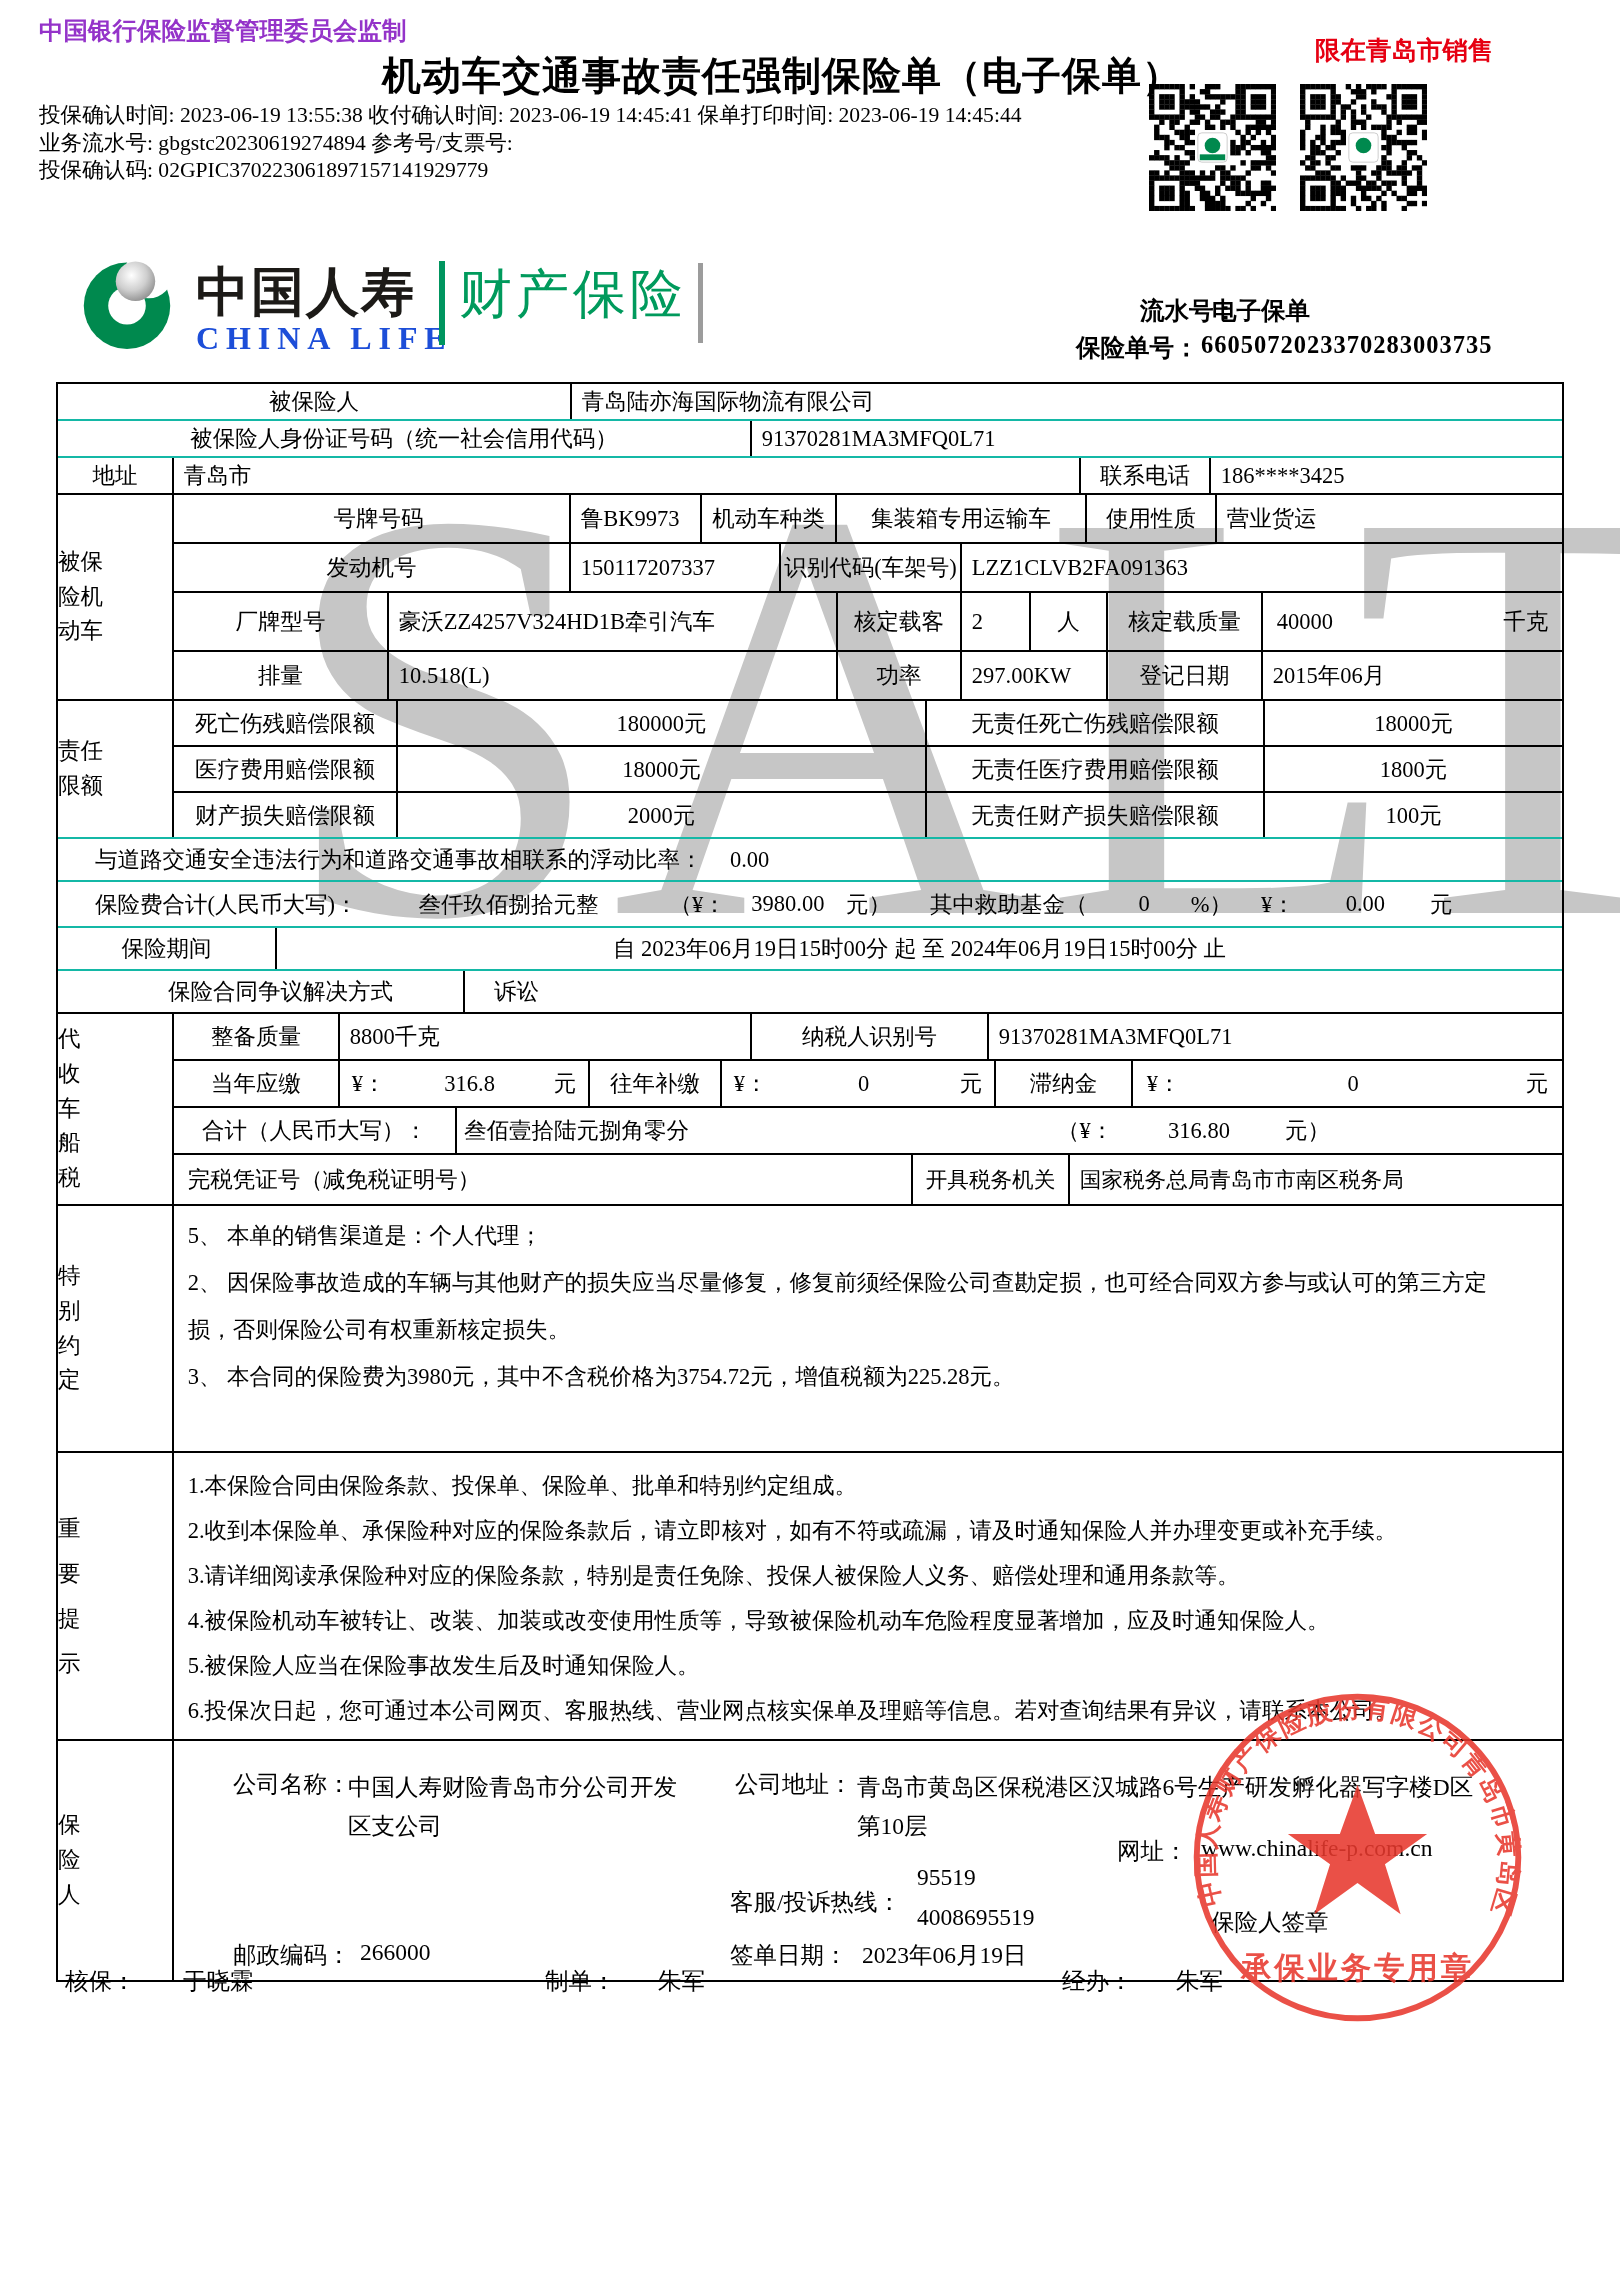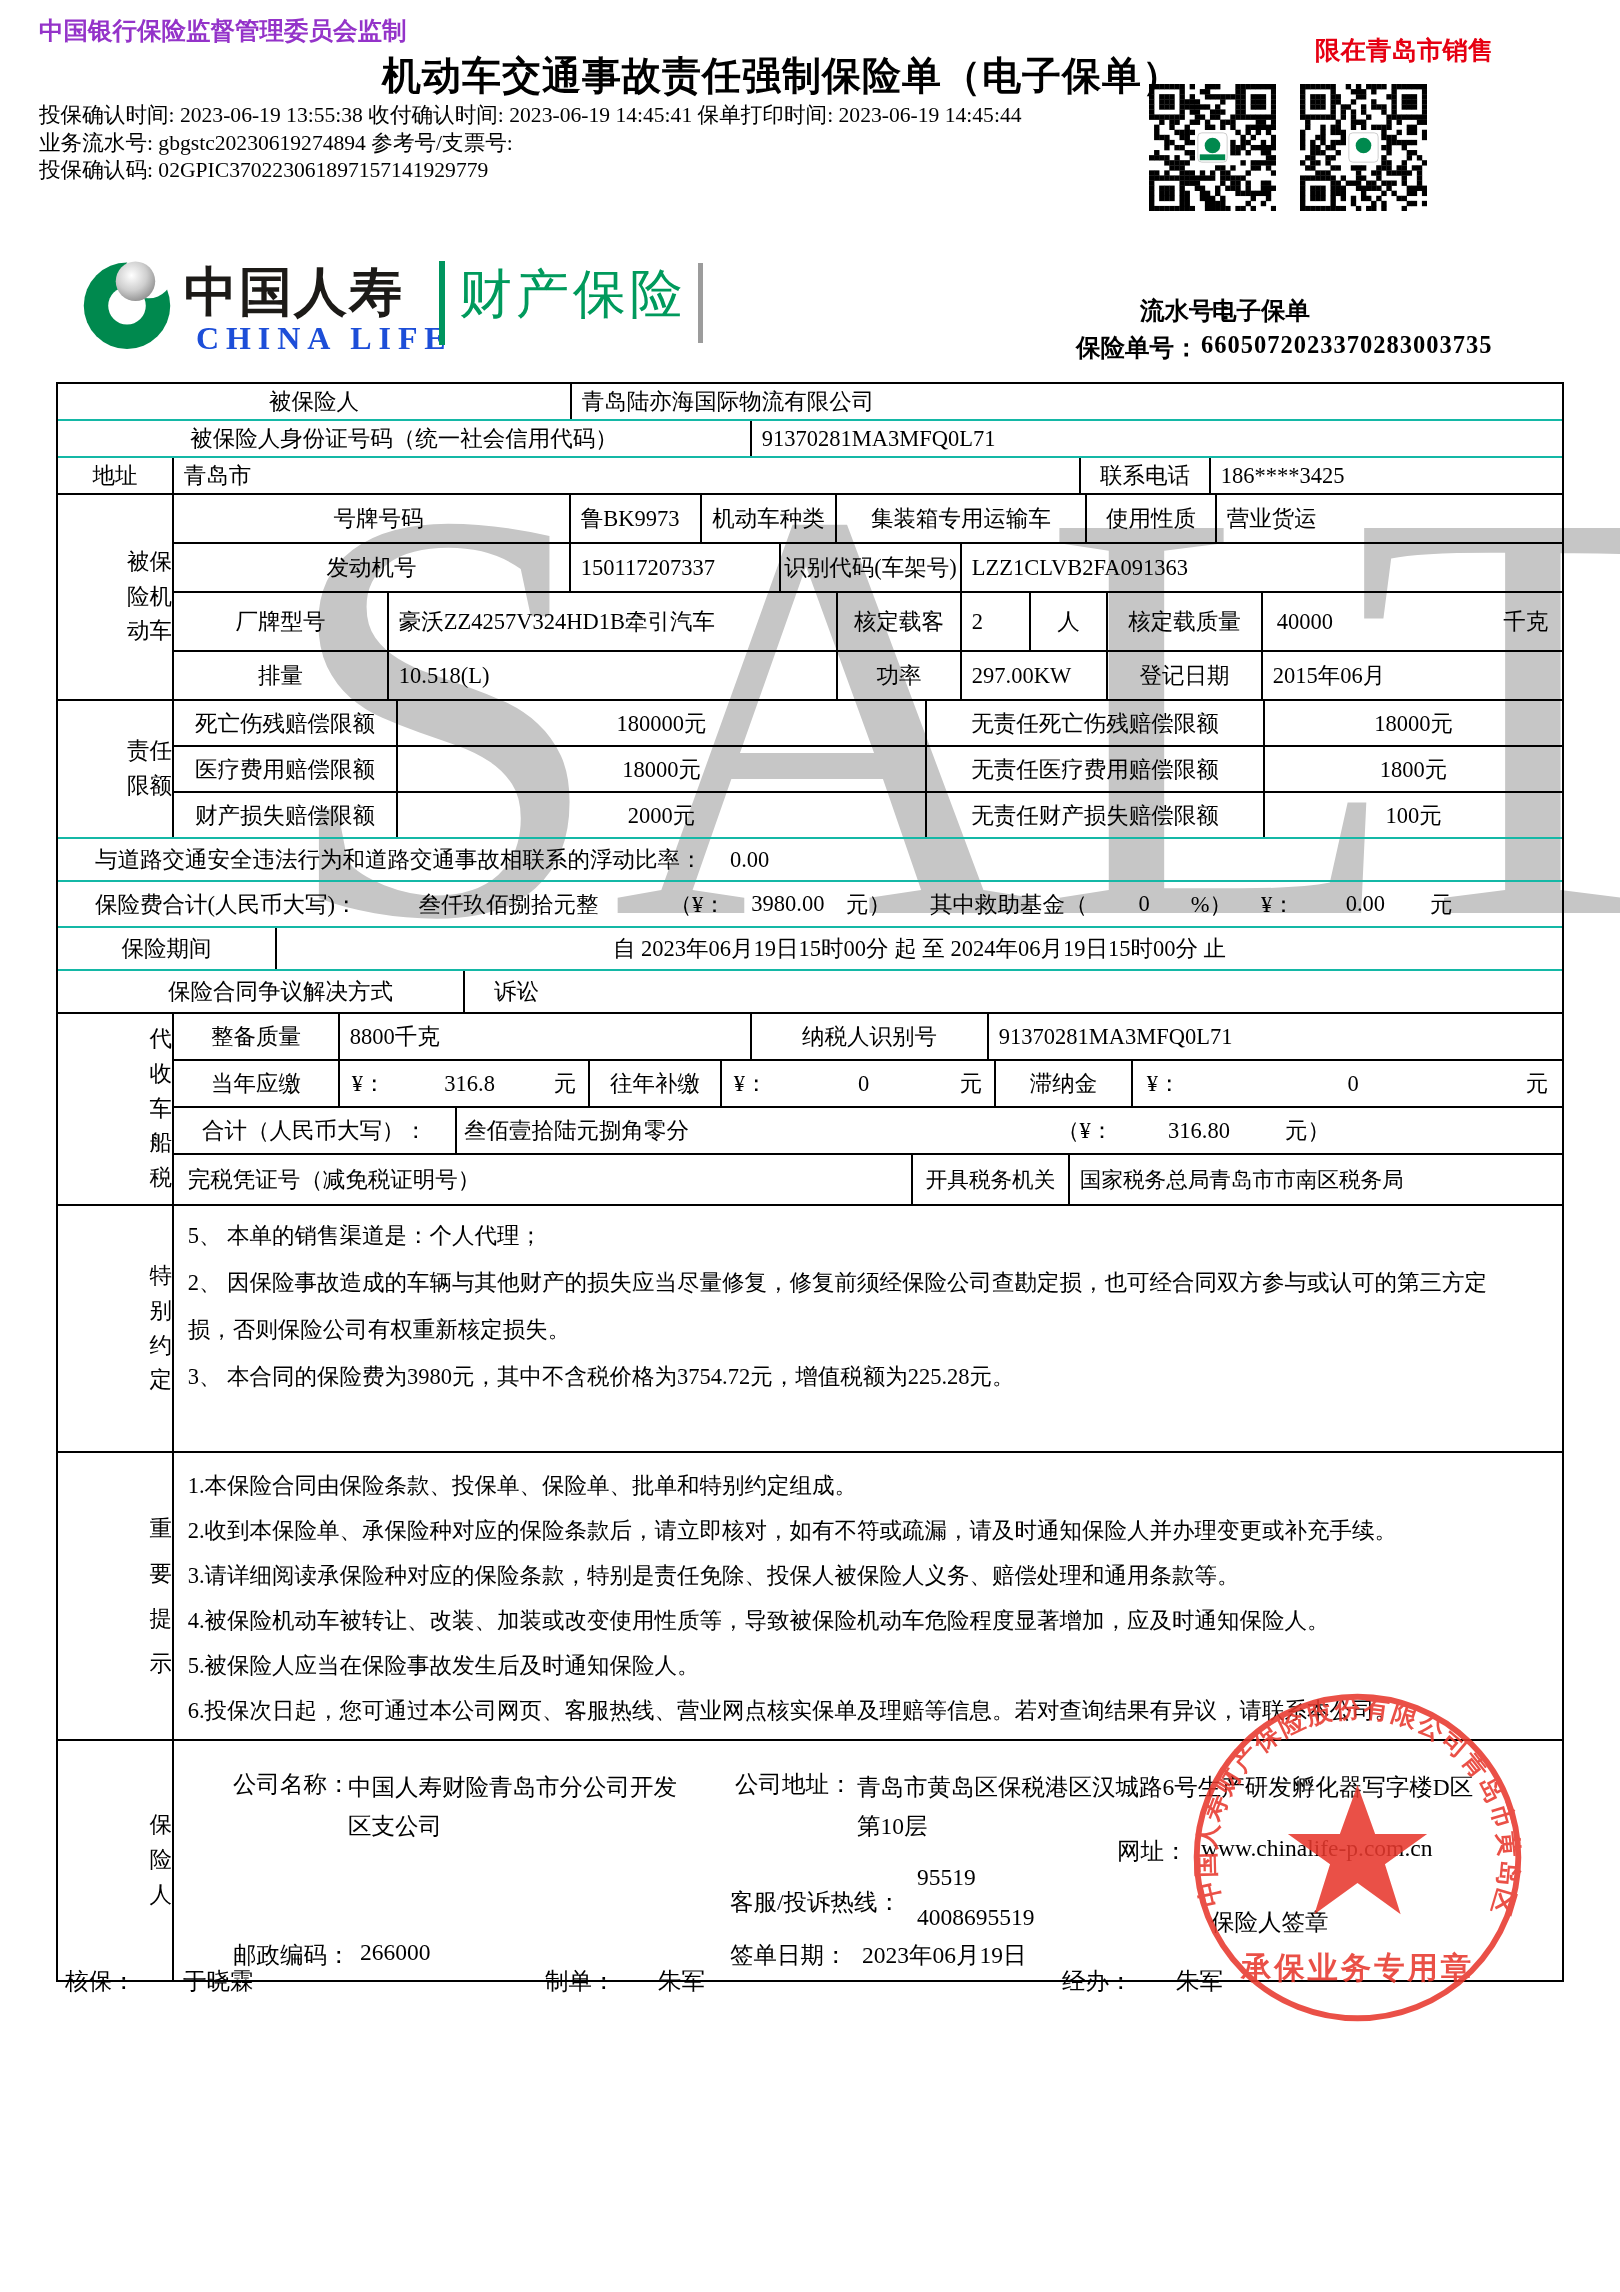--- a/index.html
+++ b/index.html
@@ -5,42 +5,42 @@
   html,body{margin:0;padding:0;}
   body{width:1620px;height:2293px;background:#fff;position:relative;
        font-family:"Liberation Serif","DejaVu Serif",serif;color:#000;}
   .abs{position:absolute;}
   
   .supervisor{left:39px;top:13.7px;font-size:24.5px;font-weight:bold;color:#9433c9;}
   .sale-region{left:1315px;top:33px;font-size:25.5px;font-weight:bold;color:#e60012;}
   .doc-title{left:382px;top:49px;font-size:39px;font-weight:bold;letter-spacing:1px;}
   .meta{left:39px;font-size:21.6px;}
   
-  .brand-cn{left:184px;top:257px;font-size:53px;font-weight:bold;letter-spacing:2px;color:#1c1a17;}
+  .brand-cn{left:196px;top:257px;font-size:53px;font-weight:bold;letter-spacing:2px;color:#1c1a17;}
   .brand-en{left:196px;top:320px;font-size:32px;font-weight:bold;letter-spacing:6.9px;color:#1d4ed8;}
   .gbar{left:439px;top:261px;width:5.9px;height:84px;background:#00955f;}
   .brand-prod{left:459px;top:259px;font-size:53px;color:#009a5c;letter-spacing:3.9px;}
   .graybar{left:698px;top:263px;width:4.9px;height:80px;background:#9c9c9c;}
   .pref{font-size:24.5px;font-weight:bold;}
   
   .watermark{left:279px;top:421px;font-size:588px;line-height:1;color:#c6c6c6;
              letter-spacing:5.9px;z-index:0;font-family:"Liberation Serif",serif;}
   
   .doc-table{position:absolute;left:56px;top:382px;width:1508px;border:2.9px solid #000;
              z-index:1;font-size:22.5px;box-sizing:border-box;}
   .trow{display:flex;border-top:2px solid #14b8a6;align-items:stretch;}
   .trow.first{border-top:none;}
   .c{border-left:2px solid #000;display:flex;align-items:center;justify-content:center;
      box-sizing:border-box;overflow:hidden;}
   .trow > .c:first-child{border-left:none;}
   .c.l{justify-content:flex-start;padding-left:9.8px;}
   .c.fl{flex:1;}
   .sec{display:flex;border-top:2px solid #000;}
   .vlab{width:114px;display:flex;flex-direction:column;justify-content:center;
-        align-items:flex-end;line-height:1.55;box-sizing:border-box;}
+        align-items:flex-start;line-height:1.55;box-sizing:border-box;}
   .sbody{flex:1;border-left:2px solid #000;box-sizing:border-box;}
   .irow{display:flex;}
   .irow + .irow{border-top:2px solid #000;}
   .irow > .c:first-child{border-left:none;}
   .h36{min-height:35px;} .h48{min-height:47px;} .h58{min-height:57px;}
   .h45{min-height:44px;} .h42{min-height:41px;} .h46{min-height:45px;} .h50{min-height:49px;}
   .sp-line{line-height:47px;padding-right:25.5px;}
   .special-body{padding:5.9px 9.8px 5.9px 13.7px;}
   .notice-body{padding:9.8px 9.8px 5.9px 13.7px;}
   .notice-line{line-height:45px;}

